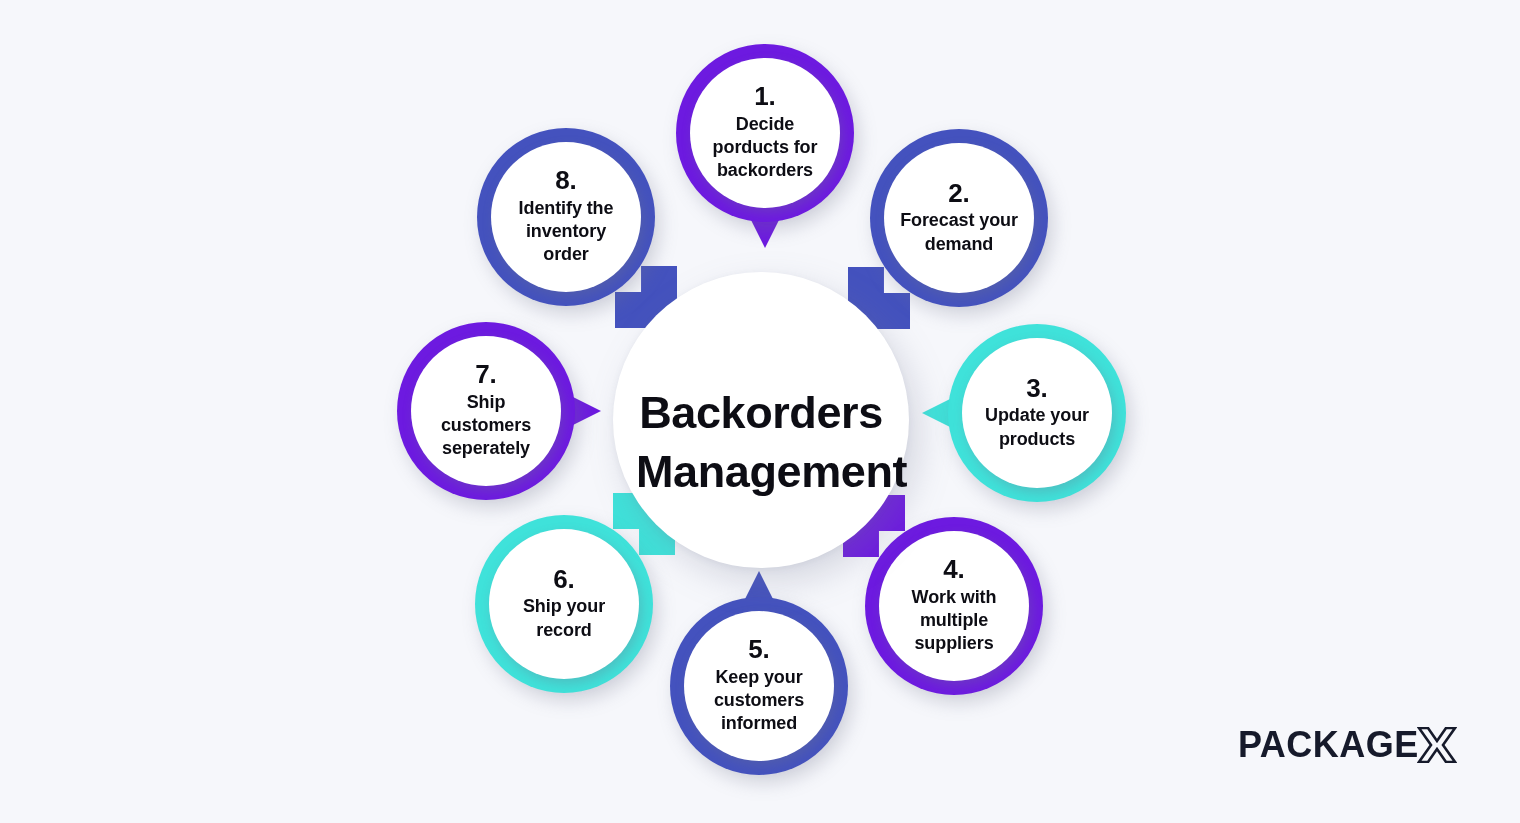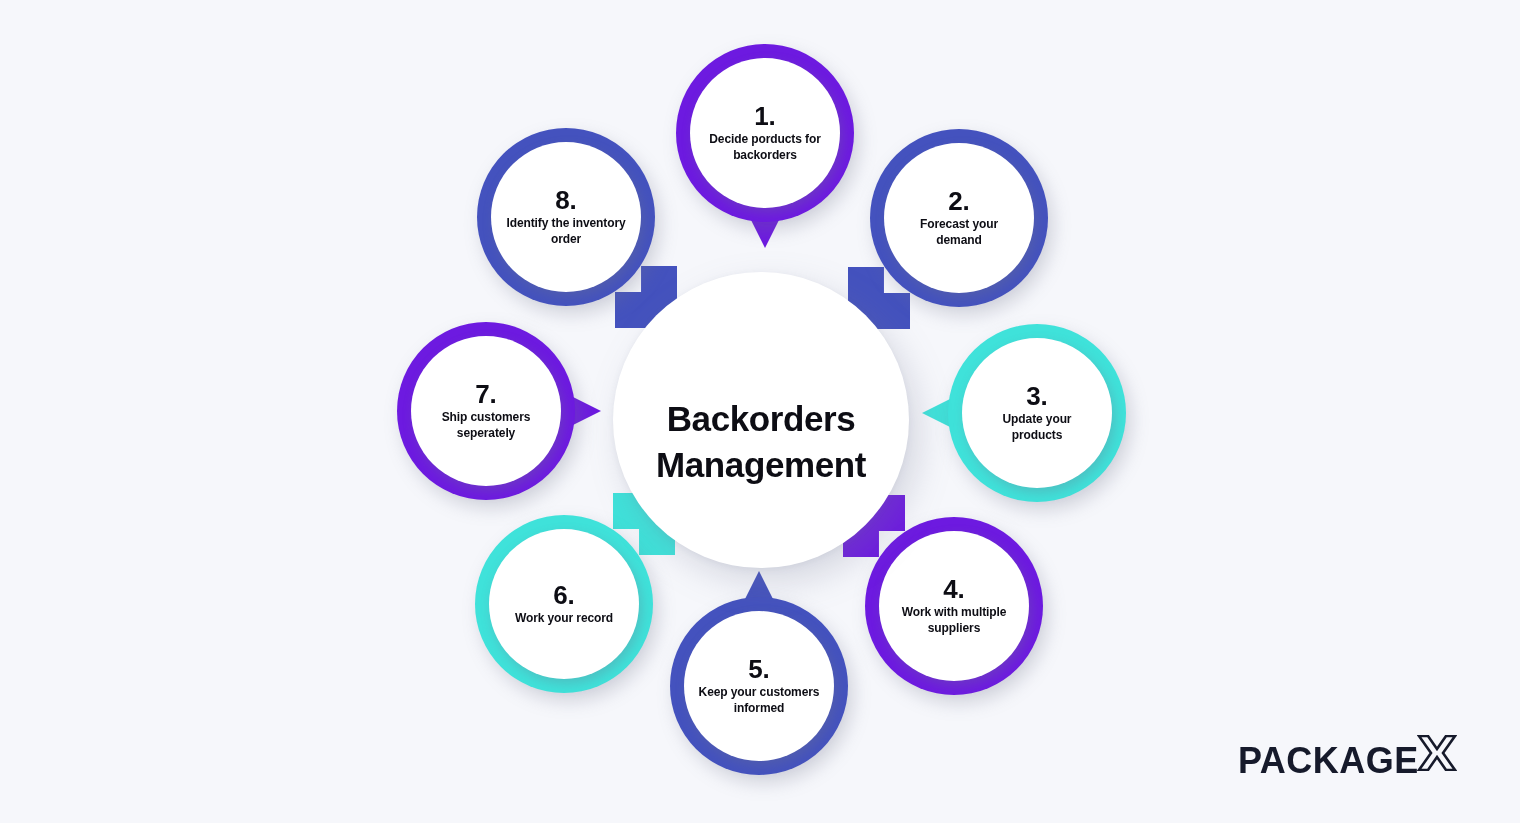--- a/index.html
+++ b/index.html
@@ -34,21 +34,21 @@
     background: #ffffff;
     box-shadow: 10px 14px 34px rgba(120,125,150,0.26),
                 0 2px 6px rgba(120,125,150,0.10);
     display: flex;
     align-items: center;
     justify-content: center;
     z-index: 30;
   }
   .hub-text {
     text-align: center;
-    font-size: 35px;
+    font-size: 45px;
     font-weight: 700;
     line-height: 1.32;
     color: #0d0d14;
     letter-spacing: -0.4px;
     width: 250px;
     margin-top: 44px;
   }
 
   
   .node {
@@ -81,21 +81,21 @@
     padding: 0 14px;
   }
   .node-num {
     font-size: 26px;
     font-weight: 700;
     color: #0d0d14;
     line-height: 1.05;
     margin-bottom: 2px;
   }
   .node-label {
-    font-size: 12px;
+    font-size: 18px;
     font-weight: 700;
     color: #0d0d14;
     line-height: 1.3;
     text-align: center;
     letter-spacing: -0.1px;
   }
 
   
   .pointer {
     position: absolute;
@@ -147,21 +147,20 @@
     display: flex;
     align-items: center;
     z-index: 20;
   }
   .logo-word {
     font-size: 36px;
     font-weight: 700;
     letter-spacing: 0.5px;
     color: #161a2b;
     line-height: 1;
-    margin-top: 16px;
   }
   .logo-x {
     margin-left: -2px;
     display: block;
   }
 </style>
 </head>
 <body>
 
 <div id="canvas">
@@ -205,21 +204,21 @@
         <div class="node-inner">
           <div class="node-num">5.</div>
           <div class="node-label">Keep your customers informed</div>
         </div>
       </div>
       <div class="node" style="left: 475px; top: 515px;">
         <div class="pointer dir-ur" style="background: rgb(63, 226, 218);"></div>
         <div class="node-ring" style="background: rgb(63, 226, 218);"></div>
         <div class="node-inner">
           <div class="node-num">6.</div>
-          <div class="node-label">Work your record</div>
+          <div class="node-label">Ship your record</div>
         </div>
       </div>
       <div class="node" style="left: 397px; top: 322px;">
         <div class="pointer dir-right" style="background: rgb(109, 26, 224);"></div>
         <div class="node-ring" style="background: rgb(109, 26, 224);"></div>
         <div class="node-inner">
           <div class="node-num">7.</div>
           <div class="node-label">Ship customers seperately</div>
         </div>
       </div>

